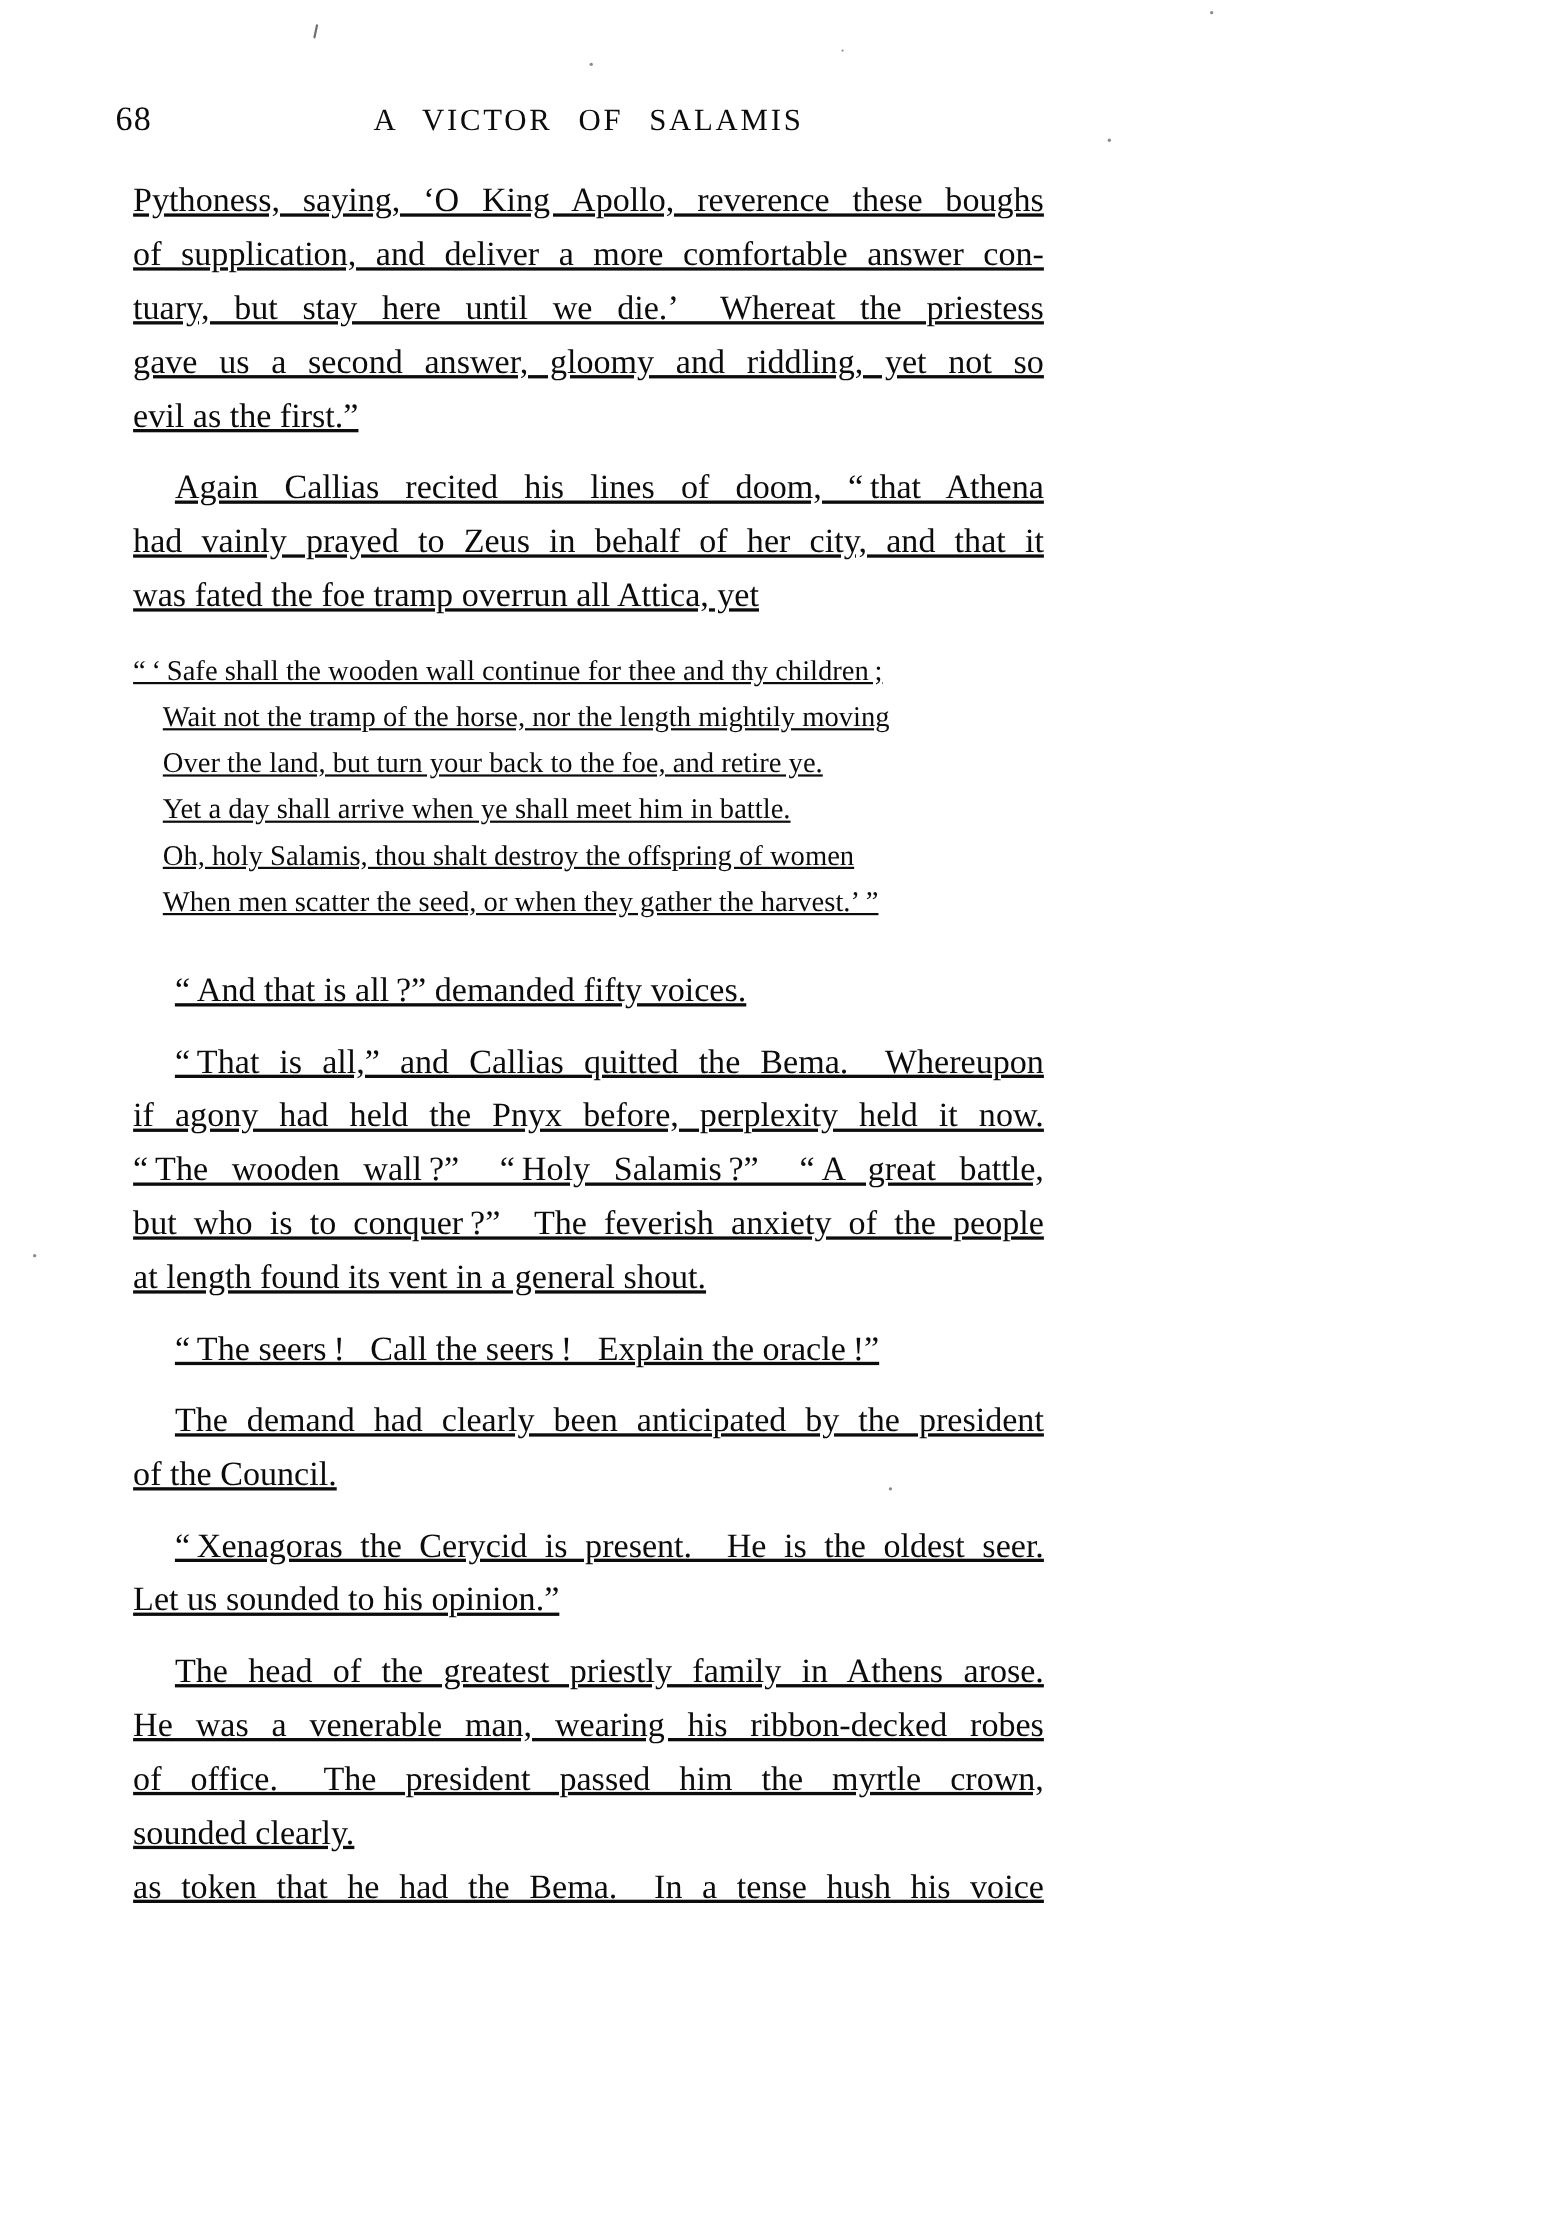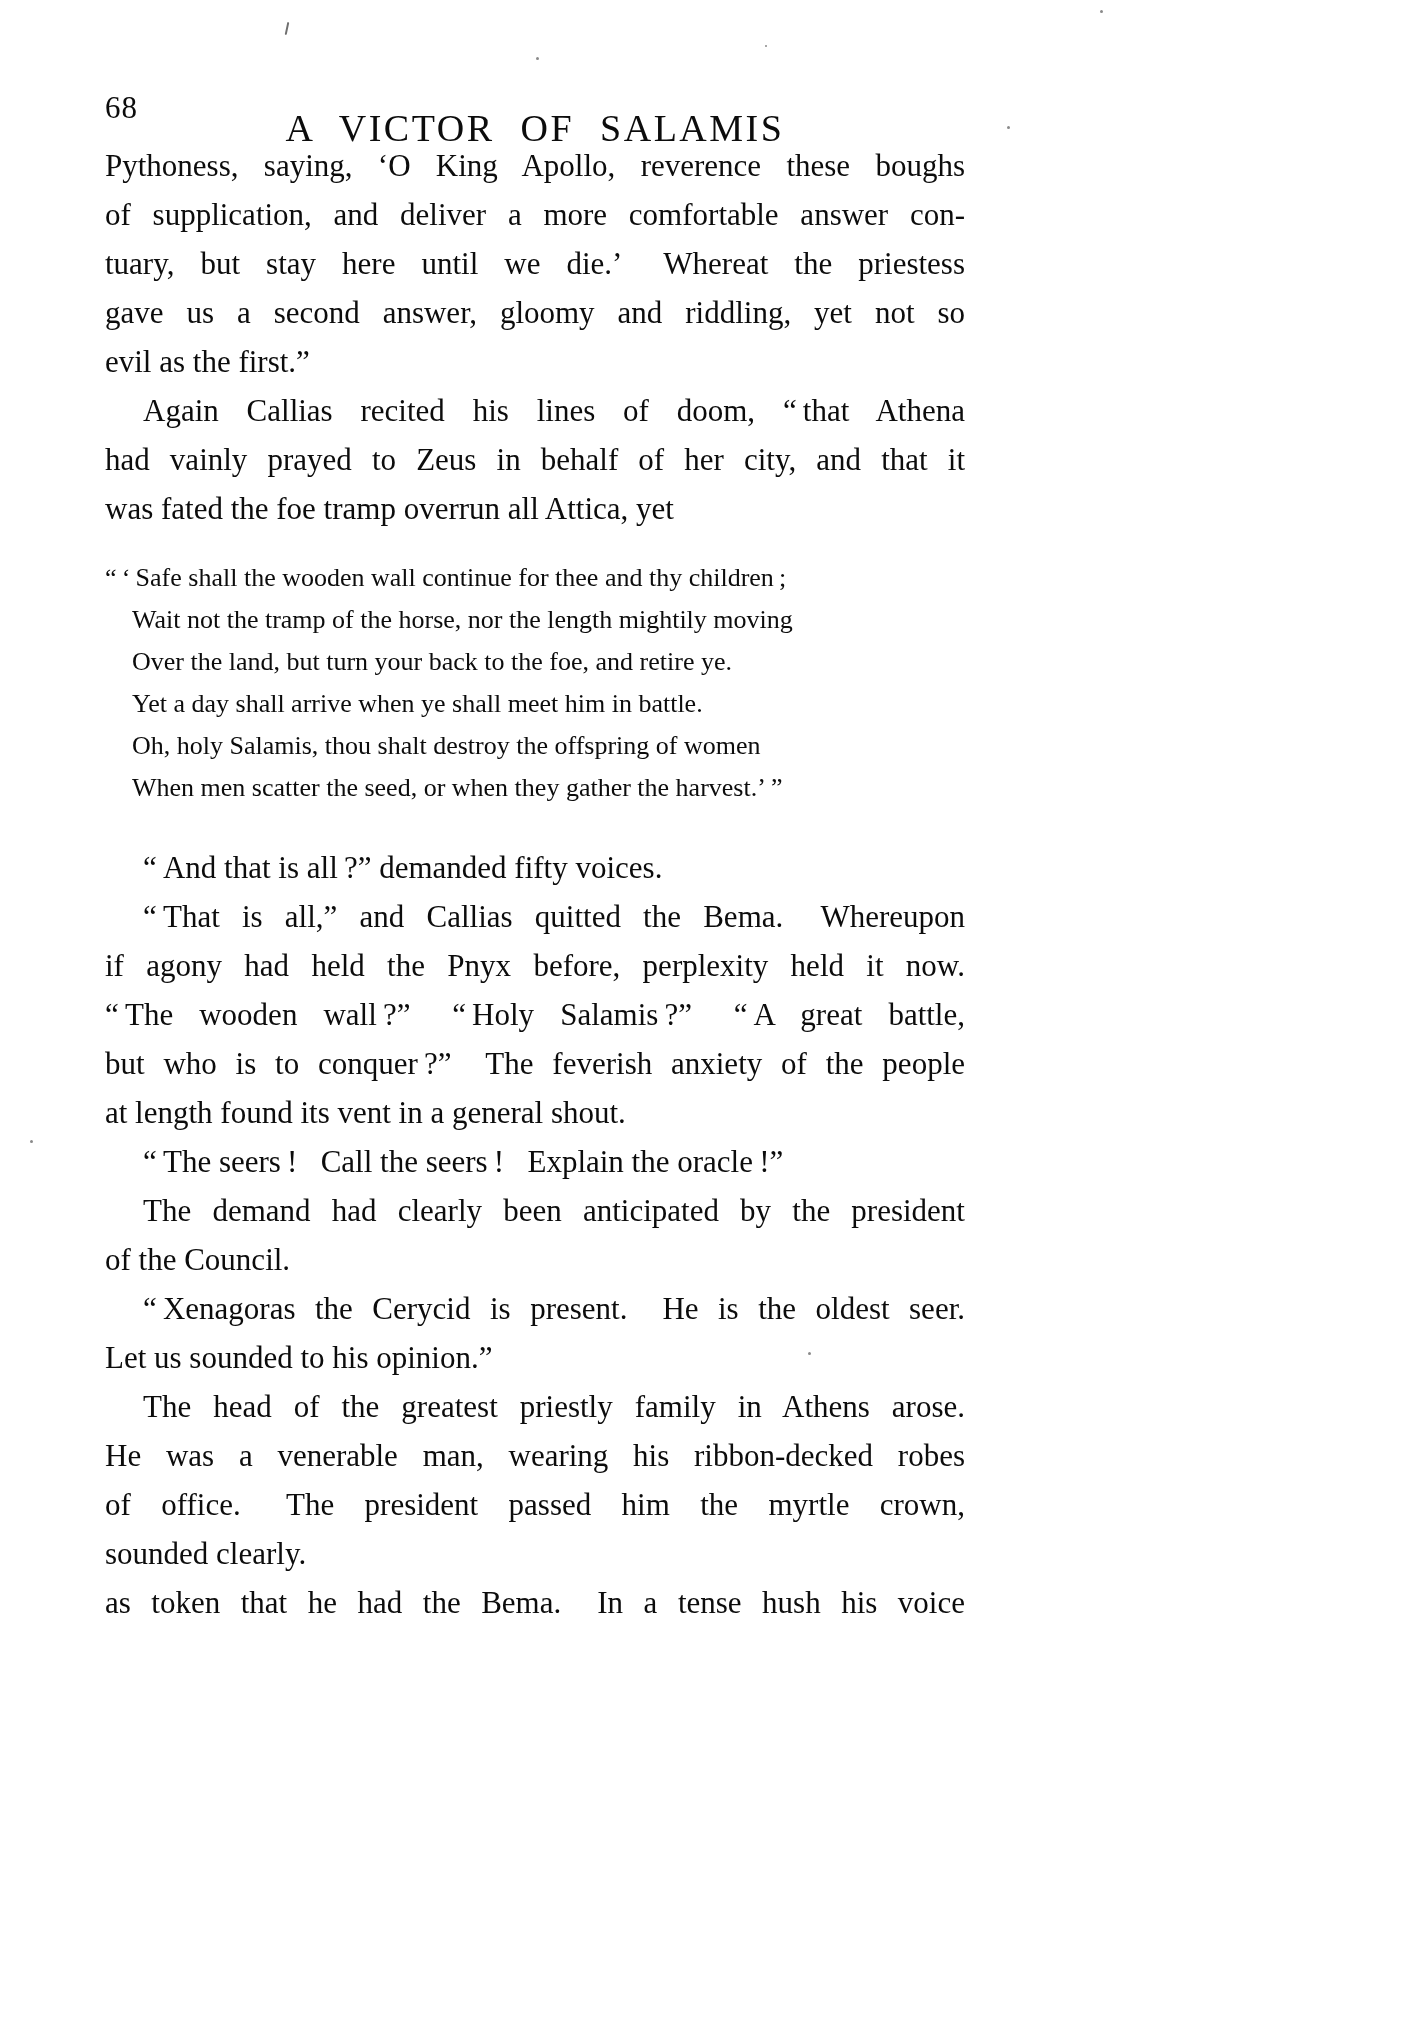--- a/index.html
+++ b/index.html
@@ -23,34 +23,34 @@
     position: absolute;
     left: 0;
     top: 0;
     font-size: 31px;
     letter-spacing: 1px;
   }
   .header-title {
     position: absolute;
     left: 0;
     width: 100%;
-    top: 16px;
+    top: 4px;
     text-align: center;
-    font-size: 38px;
+    font-size: 28px;
     letter-spacing: 2.5px;
     word-spacing: 14px;
     white-space: nowrap;
   }
   .text-col {
     position: absolute;
     left: 105px;
     top: 141px;
     width: 860px;
   }
-  .block { margin: 0; }
+  .block { margin: 16px; text-decoration: underline; }
   .block.para { font-size: 31px; line-height: 49px; }
   .block.verse {
     font-size: 26px;
     line-height: 42px;
     margin-top: 24px;
     margin-bottom: 34px;
   }
   .line {
     white-space: nowrap;
     text-align: left;

